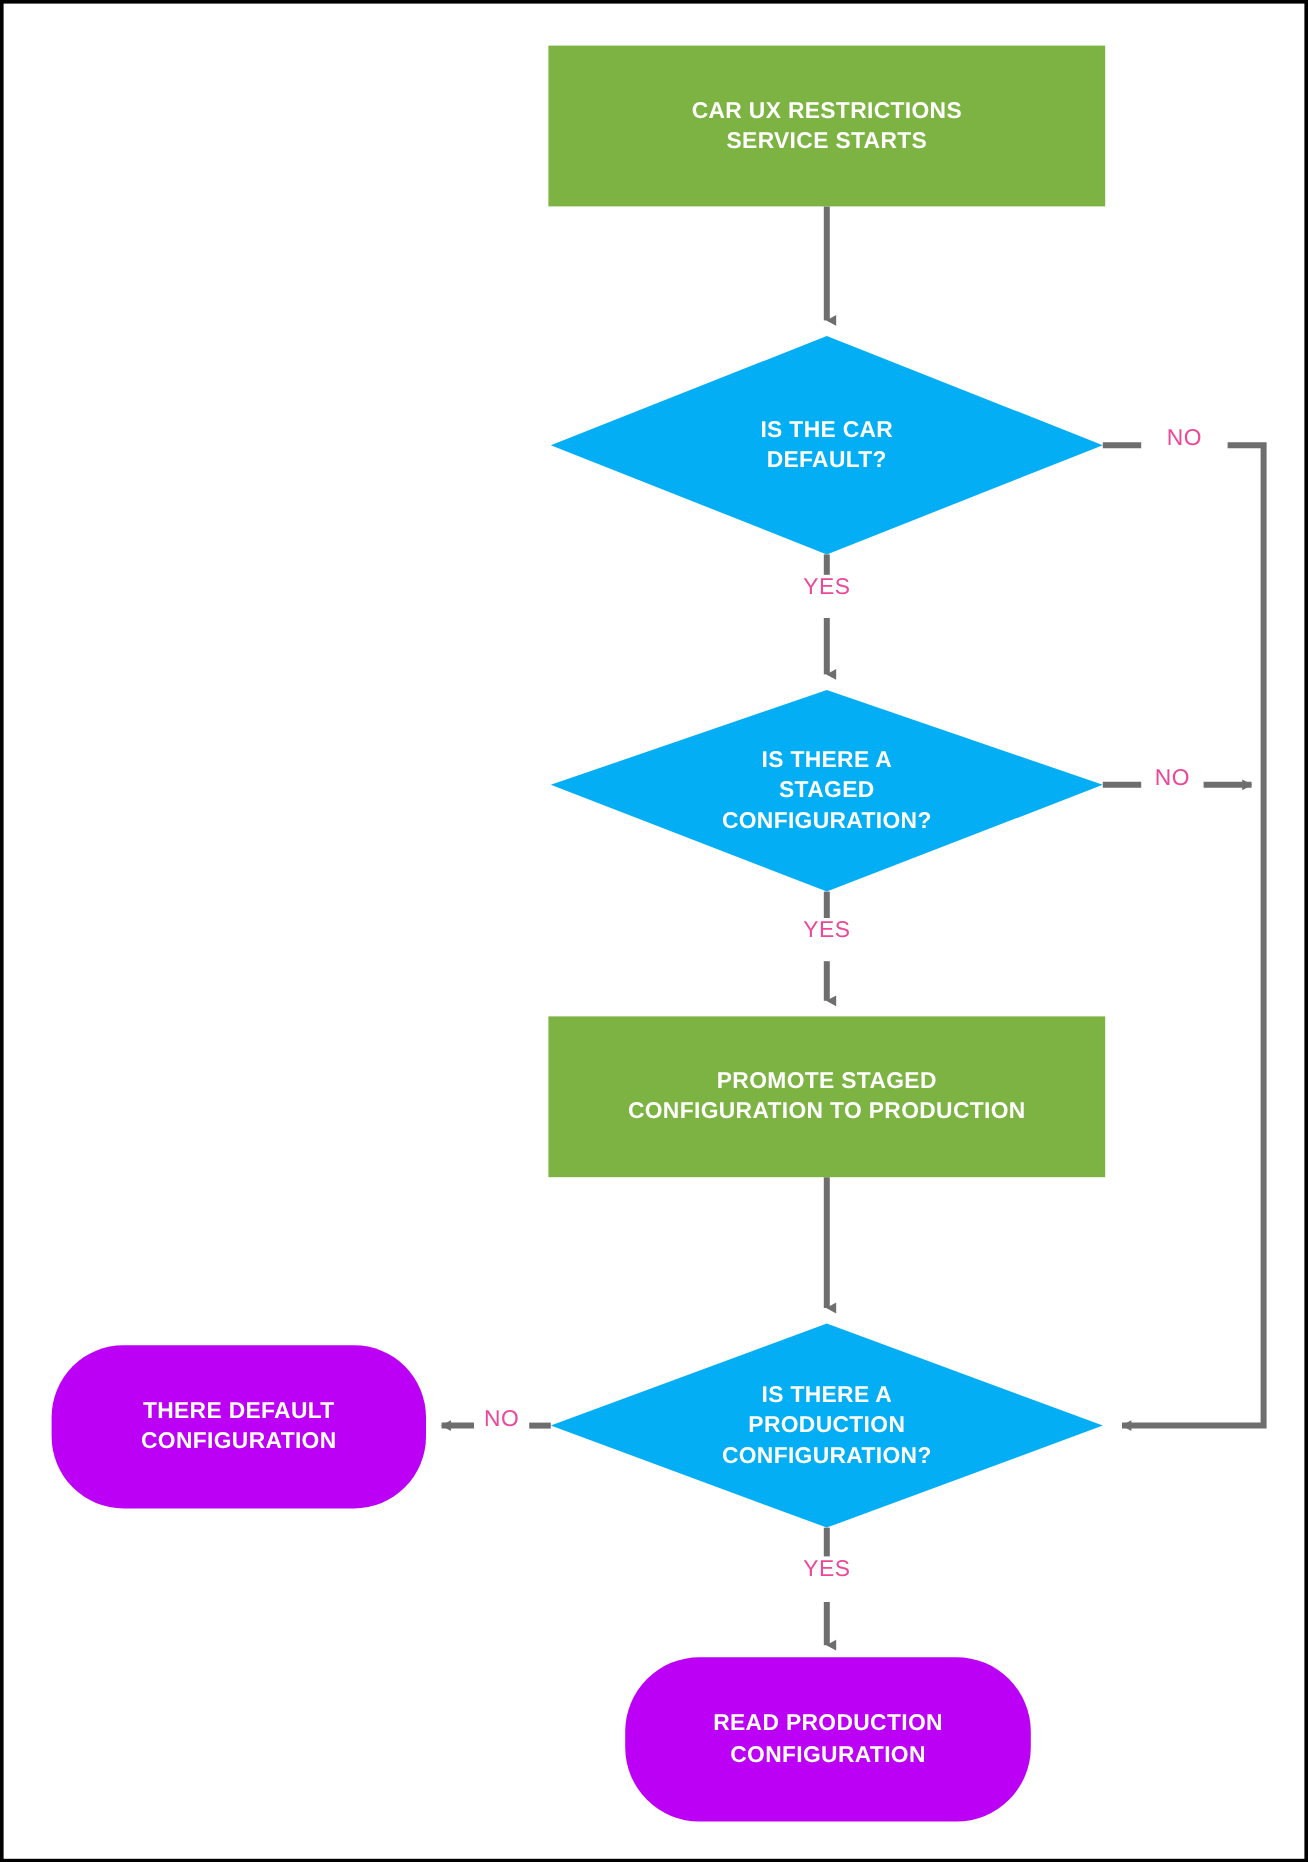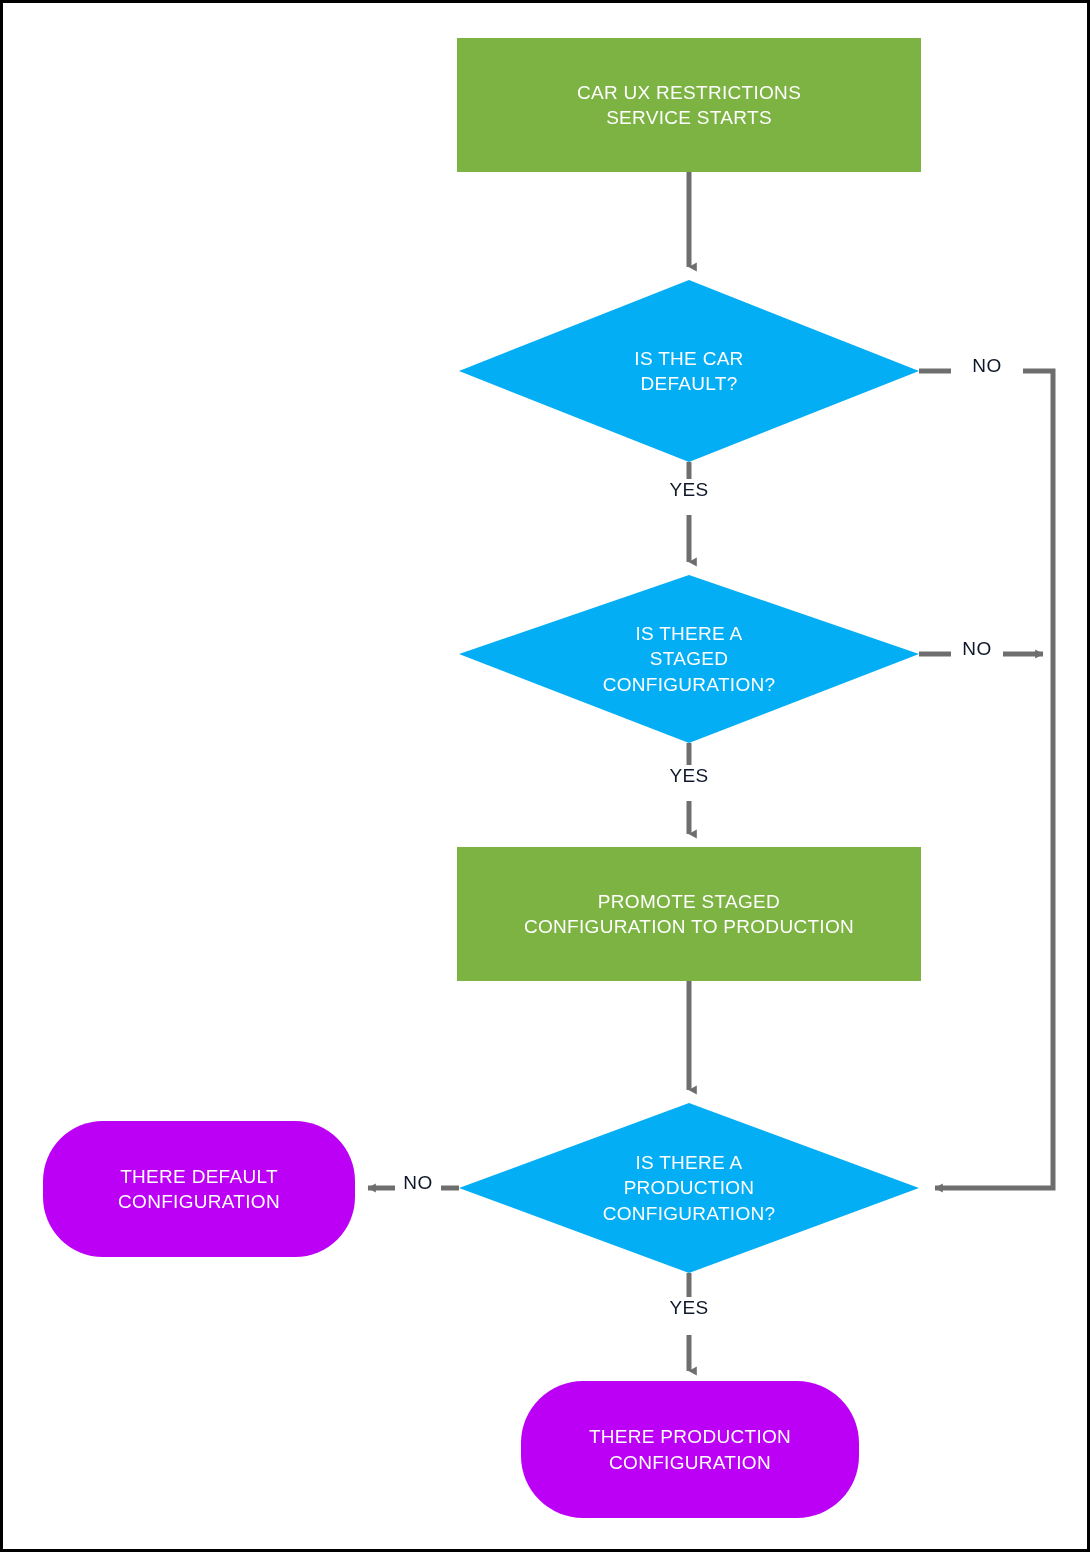--- a/index.html
+++ b/index.html
@@ -27,30 +27,30 @@
     width: 1090px;
     height: 1552px;
   }
   .node-label {
     position: absolute;
     display: flex;
     align-items: center;
     justify-content: center;
     text-align: center;
     color: #ffffff;
-    font-weight: normal;
+    font-weight: bold;
     font-size: 19px;
     line-height: 1.33;
     letter-spacing: 0.3px;
     pointer-events: none;
     white-space: pre-line;
   }
   .edge-label {
     position: absolute;
-    color: #0f172a;
+    color: #ec4899;
     font-size: 19px;
     font-weight: normal;
     letter-spacing: 0.4px;
     text-align: center;
     white-space: nowrap;
   }
 </style>
 </head>
 <body>
 
@@ -138,21 +138,21 @@
   <div class="node-label" style="left:454px; top:844px; width:464px; height:134px;border-radius:16px;">PROMOTE STAGED
 CONFIGURATION TO PRODUCTION</div>
 
   <div class="node-label" style="left:486px; top:1100px; width:400px; height:170px;">IS THERE A
 PRODUCTION
 CONFIGURATION?</div>
 
   <div class="node-label" style="left:40px; top:1118px; width:312px; height:136px;">THERE DEFAULT
 CONFIGURATION</div>
 
-  <div class="node-label" style="left:518px; top:1378px; width:338px; height:137px;">THERE PRODUCTION
+  <div class="node-label" style="left:518px; top:1378px; width:338px; height:137px;">READ PRODUCTION
 CONFIGURATION</div>
 
   <div class="edge-label" style="left:948px; top:352px; width:72px;">NO</div>
 
   <div class="edge-label" style="left:646px; top:476px; width:80px;">YES</div>
 
   <div class="edge-label" style="left:948px; top:635px; width:52px;">NO</div>
 
   <div class="edge-label" style="left:646px; top:762px; width:80px;">YES</div>
 

